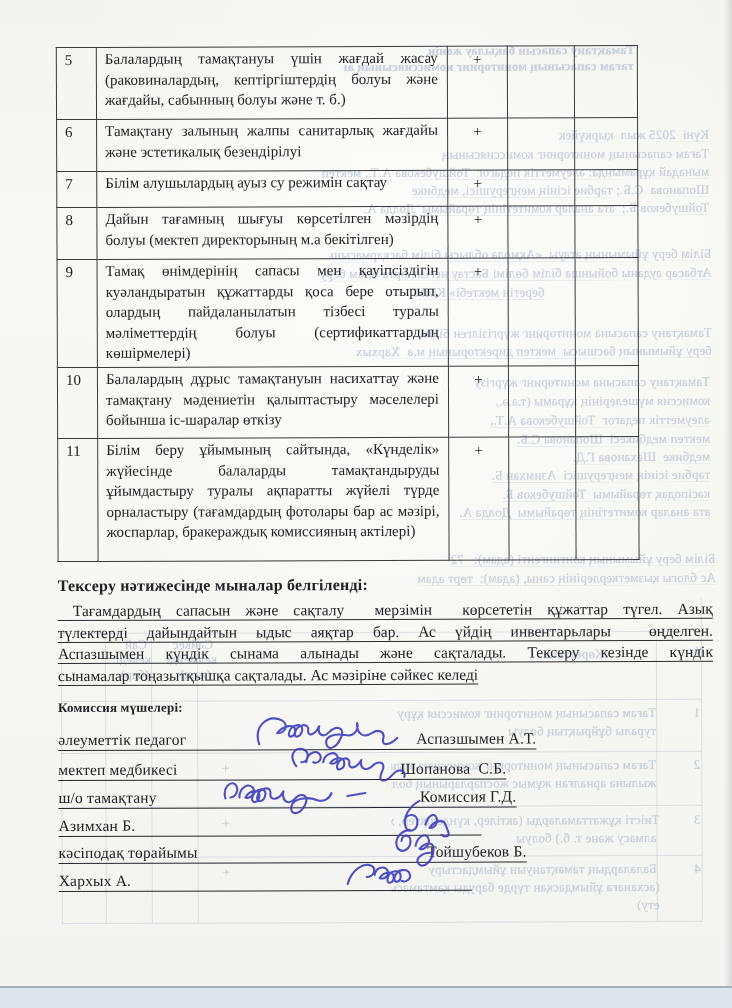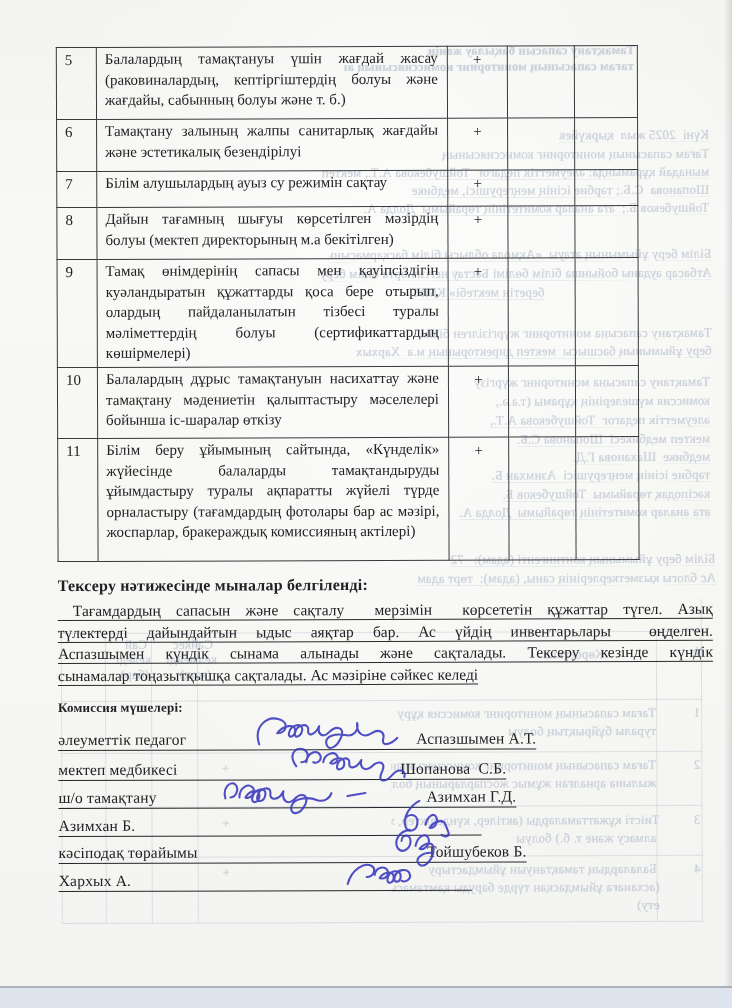--- a/index.html
+++ b/index.html
@@ -198,21 +198,21 @@
         <div class="member" style="top:722px;width:478px;">
           <span class="role">әлеуметтік педагог</span>
           <span class="name">Аспазшымен А.Т.</span>
         </div>
         <div class="member" style="top:752px;width:448px;">
           <span class="role">мектеп медбикесі</span>
           <span class="name">Шопанова &nbsp;С.Б.</span>
         </div>
         <div class="member" style="top:780px;width:458px;">
           <span class="role">ш/о тамақтану</span>
-          <span class="name">Азимхан Г.Д.</span>
+          <span class="name">Комиссия Г.Д.</span>
         </div>
         <div class="member" style="top:808px;width:423px;">
           <span class="name">Азимхан Б.</span>
         </div>
         <div class="member" style="top:835px;width:468px;">
           <span class="role">кәсіподақ төрайымы</span>
           <span class="name">Тойшубеков Б.</span>
         </div>
         <div class="member" style="top:863px;width:413px;">
           <span class="name">Хархых А.</span>

